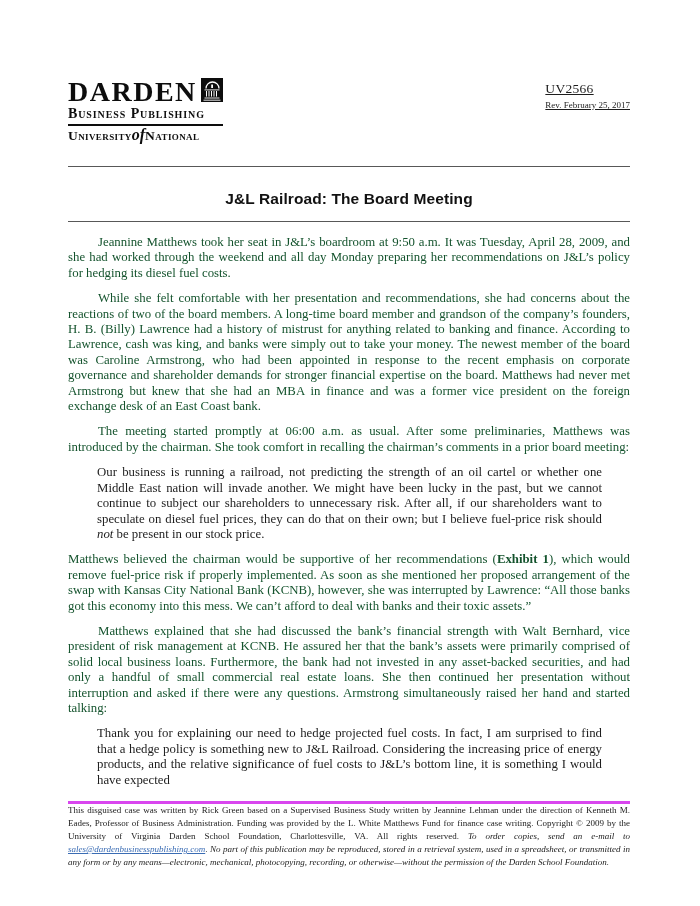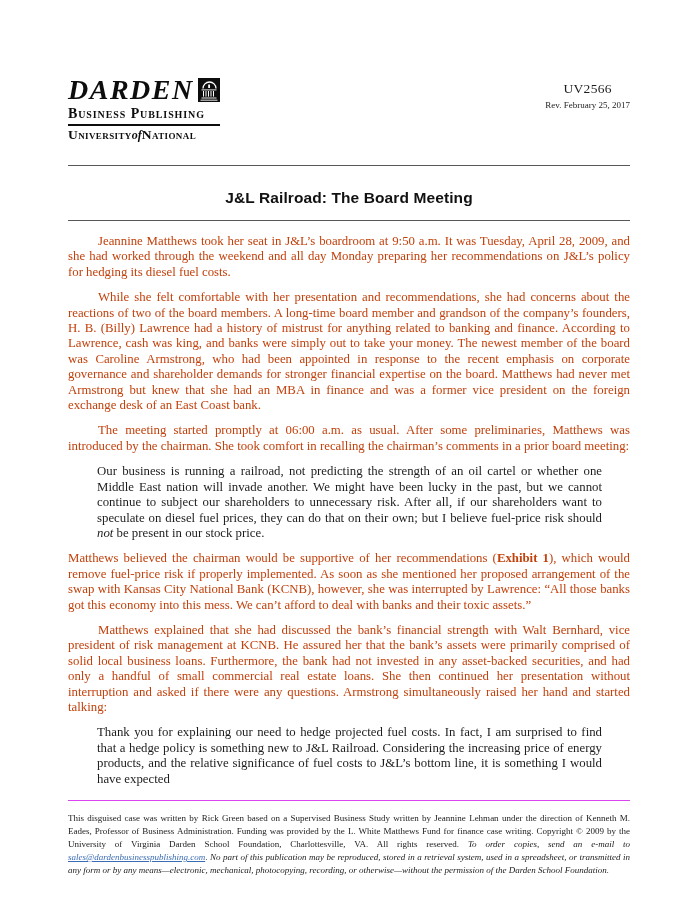--- a/index.html
+++ b/index.html
@@ -13,70 +13,70 @@
   .page {
     width: 700px; height: 906px;
     padding: 78px 70px 0 68px;
     position: relative;
     overflow: hidden;
     background: #ffffff;
   }
   
   .header { display: flex; justify-content: space-between; align-items: flex-start; }
   .logo { display: inline-block; }
-  .logo-row1 { display: flex; align-items: flex-start; font-style: italic; }
+  .logo-row1 { display: flex; align-items: center; }
   .darden-word {
     font-family: "Liberation Serif", serif;
     font-weight: bold; font-size: 28px; line-height: 24px;
     letter-spacing: 1.5px; color: #0d0d0d;
   }
   .rotunda { margin-left: 4px; margin-top: 0; display: inline-block; }
   .bp-word {
     font-variant: small-caps; font-weight: bold;
     font-size: 14px; line-height: 14px; letter-spacing: 0.9px;
     color: #0d0d0d; margin-top: 1px;
   }
   .uva-rule { height: 2px; background: #0d0d0d; margin: 3px 0 2px 0; }
   .uva-word {
     font-variant: small-caps; font-weight: bold;
     font-size: 13.5px; line-height: 14px; letter-spacing: 0.4px; color: #0d0d0d;
     white-space: nowrap;
   }
   .uva-of {
     font-variant: normal; font-style: italic; font-weight: bold;
-    font-size: 12px; letter-spacing: 0;
+    font-size: 16px; letter-spacing: 0;
   }
-  .doc-id { text-align: center; padding-top: 3px; }
+  .doc-id { text-align: left; padding-top: 3px; text-decoration: underline; }
   .doc-num { font-size: 13.5px; letter-spacing: 0.3px; color: #1d1d1d; }
   .doc-rev { font-size: 9px; margin-top: 3px; color: #1d1d1d; }
   
   .rule { border: none; border-top: 1px solid #585858; height: 0; }
   .rule-top { margin-top: 23px; }
   .page-title {
     font-family: "Liberation Sans", sans-serif;
     font-size: 15.5px; font-weight: bold; text-align: center;
     margin: 23px 0 13px 0; color: #111;
     letter-spacing: 0.1px;
   }
   
   main { margin-top: 13px; }
   .body-p {
     font-size: 12.8px; line-height: 15.4px;
-    text-align: justify; margin-top: 10px; color: #c2410c;
+    text-align: justify; margin-top: 10px; color: #14532d;
   }
   .indent { text-indent: 30px; }
   blockquote {
     margin: 10px 28px 0 29px;
     font-size: 12.8px; line-height: 15.4px;
     text-align: justify; color: #1d1d1d;
   }
   blockquote em { font-style: italic; }
   .body-p strong { font-weight: bold; }
   
-  footer { margin-top: 13px; border-top: 1px solid #d946ef; padding-top: 11px; }
+  footer { margin-top: 13px; border-top: 3px solid #d946ef; }
   .footnote {
     font-size: 9px; line-height: 13px;
     text-align: justify; color: #222;
   }
   .footnote em { font-style: italic; }
   a.email { color: #3a6cb4; text-decoration: underline; cursor: pointer; font-style: italic; }
 </style>
 </head>
 <body>
 

